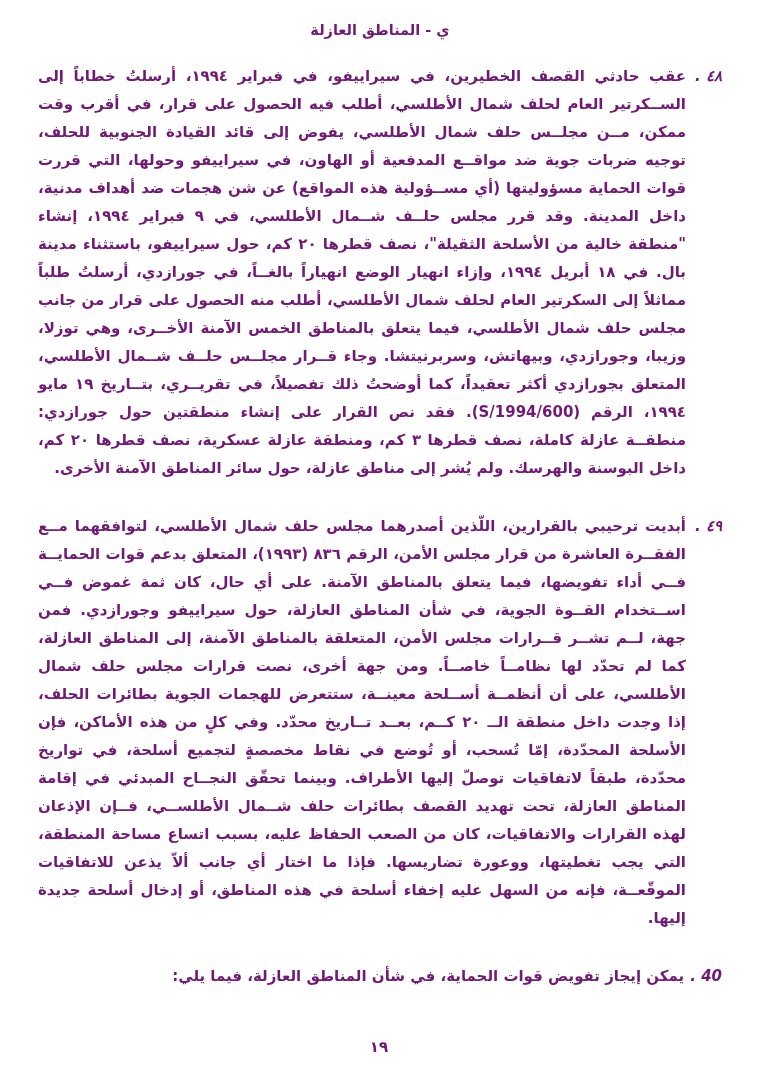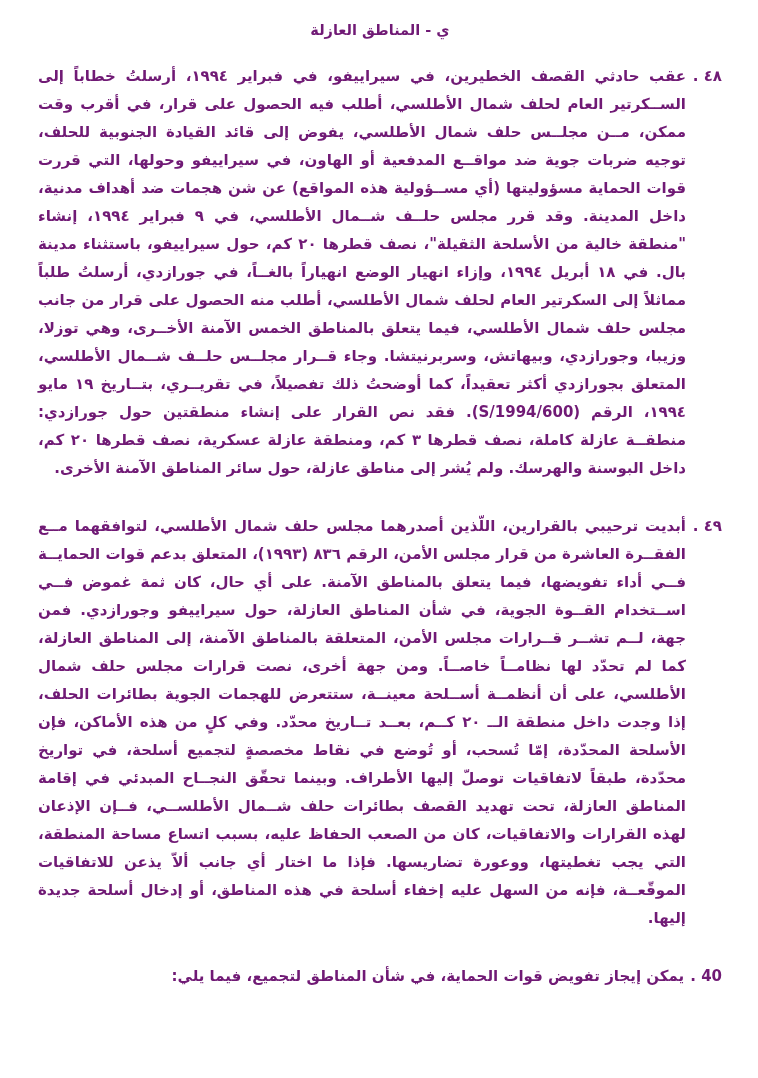--- a/index.html
+++ b/index.html
@@ -38,20 +38,21 @@
     margin: 0 0 30px 0;
   }
   .para:last-of-type {
     margin-bottom: 0;
   }
   .para .num {
     display: inline-block;
     margin-right: -36px;      
     min-width: 30px;
     white-space: nowrap;
+    font-style: italic;
   }
   .para .gap {
     display: inline-block;
     width: 6px;
   }
   .page-number {
     position: absolute;
     bottom: 22px;
     left: 0;
     right: 0;
@@ -69,17 +70,18 @@
 
   <div class="para">
     <span class="num">٤٨ .</span><span class="gap"></span><span>عقب حادثي القصف الخطيرين، في سيراييفو، في فبراير ١٩٩٤، أرسلتُ خطاباً إلى الســكرتير العام لحلف شمال الأطلسي، أطلب فيه الحصول على قرار، في أقرب وقت ممكن، مــن مجلــس حلف شمال الأطلسي، يفوض إلى قائد القيادة الجنوبية للحلف، توجيه ضربات جوية ضد مواقــع المدفعية أو الهاون، في سيراييفو وحولها، التي قررت قوات الحماية مسؤوليتها (أي مســؤولية هذه المواقع) عن شن هجمات ضد أهداف مدنية، داخل المدينة. وقد قرر مجلس حلــف شــمال الأطلسي، في ٩ فبراير ١٩٩٤، إنشاء "منطقة خالية من الأسلحة الثقيلة"، نصف قطرها ٢٠ كم، حول سيراييفو، باستثناء مدينة بال. في ١٨ أبريل ١٩٩٤، وإزاء انهيار الوضع انهياراً بالغــاً، في جورازدي، أرسلتُ طلباً مماثلاً إلى السكرتير العام لحلف شمال الأطلسي، أطلب منه الحصول على قرار من جانب مجلس حلف شمال الأطلسي، فيما يتعلق بالمناطق الخمس الآمنة الأخــرى، وهي توزلا، وزيبا، وجورازدي، وبيهاتش، وسربرنيتشا. وجاء قــرار مجلــس حلــف شــمال الأطلسي، المتعلق بجورازدي أكثر تعقيداً، كما أوضحتُ ذلك تفصيلاً، في تقريــري، بتــاريخ ١٩ مايو ١٩٩٤، الرقم (S/1994/600). فقد نص القرار على إنشاء منطقتين حول جورازدي: منطقــة عازلة كاملة، نصف قطرها ٣ كم، ومنطقة عازلة عسكرية، نصف قطرها ٢٠ كم، داخل البوسنة والهرسك. ولم يُشر إلى مناطق عازلة، حول سائر المناطق الآمنة الأخرى.</span>
   </div>
 
   <div class="para">
     <span class="num">٤٩ .</span><span class="gap"></span><span>أبديت ترحيبي بالقرارين، اللّذين أصدرهما مجلس حلف شمال الأطلسي، لتوافقهما مــع الفقــرة العاشرة من قرار مجلس الأمن، الرقم ٨٣٦ (١٩٩٣)، المتعلق بدعم قوات الحمايــة فــي أداء تفويضها، فيما يتعلق بالمناطق الآمنة. على أي حال، كان ثمة غموض فــي اســتخدام القــوة الجوية، في شأن المناطق العازلة، حول سيراييفو وجورازدي. فمن جهة، لــم تشــر قــرارات مجلس الأمن، المتعلقة بالمناطق الآمنة، إلى المناطق العازلة، كما لم تحدّد لها نظامــاً خاصــاً. ومن جهة أخرى، نصت قرارات مجلس حلف شمال الأطلسي، على أن أنظمــة أســلحة معينــة، ستتعرض للهجمات الجوية بطائرات الحلف، إذا وجدت داخل منطقة الــ ٢٠ كــم، بعــد تــاريخ محدّد. وفي كلٍ من هذه الأماكن، فإن الأسلحة المحدّدة، إمّا تُسحب، أو تُوضع في نقاط مخصصةٍ لتجميع أسلحة، في تواريخ محدّدة، طبقاً لاتفاقيات توصلّ إليها الأطراف. وبينما تحقّق النجــاح المبدئي في إقامة المناطق العازلة، تحت تهديد القصف بطائرات حلف شــمال الأطلســي، فــإن الإذعان لهذه القرارات والاتفاقيات، كان من الصعب الحفاظ عليه، بسبب اتساع مساحة المنطقة، التي يجب تغطيتها، ووعورة تضاريسها. فإذا ما اختار أي جانب ألاّ يذعن للاتفاقيات الموقّعــة، فإنه من السهل عليه إخفاء أسلحة في هذه المناطق، أو إدخال أسلحة جديدة إليها.</span>
   </div>
 
   <div class="para">
-    <span class="num">40 .</span><span class="gap"></span><span>يمكن إيجاز تفويض قوات الحماية، في شأن المناطق لتجميع، فيما يلي:</span>
+    <span class="num">40 .</span><span class="gap"></span><span>يمكن إيجاز تفويض قوات الحماية، في شأن المناطق العازلة، فيما يلي:</span>
   </div>
 
+  <div class="page-number">١٩</div>
 
 </div>
 
 </body></html>

